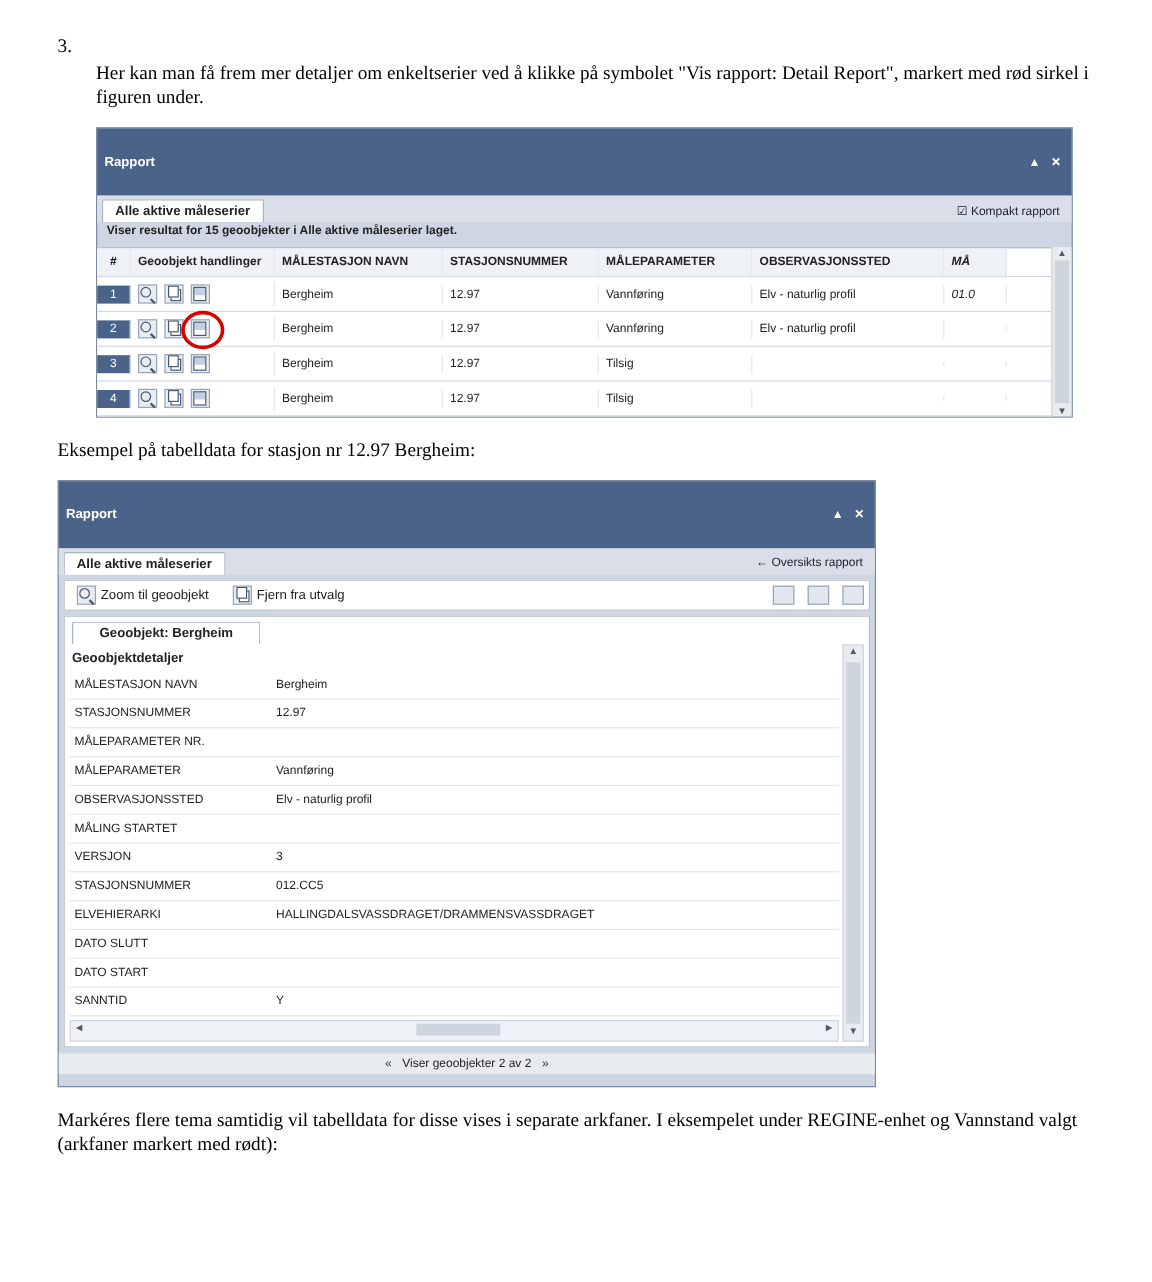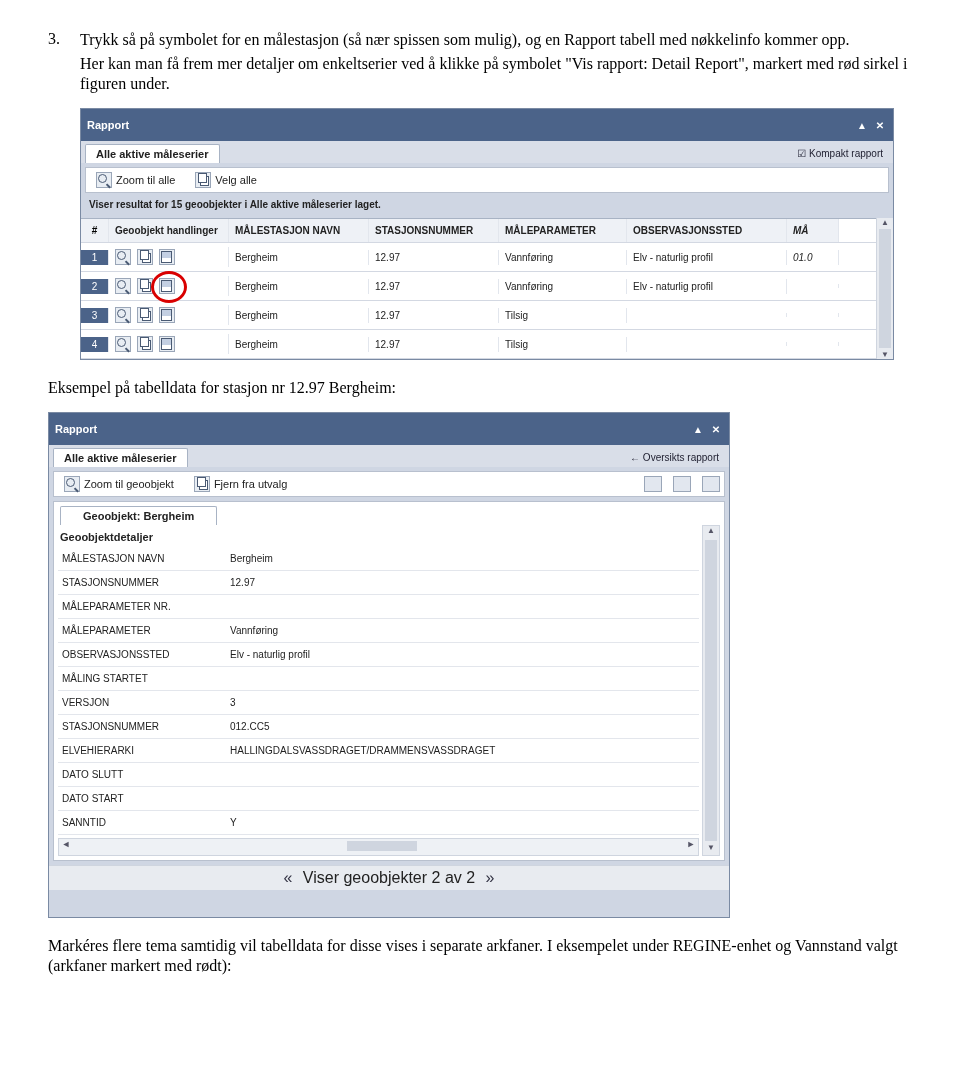--- a/index.html
+++ b/index.html
@@ -25,21 +25,21 @@
     color: #222;
     border: 1px solid #7a8aa3;
     background: #cfd6e3;
   }
   .panel1 { width: 812px; }
   .panel2 { width: 680px; height: 504px; }
   .panel-hd {
     background: #4b6389;
     color: #fff;
     font-weight: bold;
-    padding: 9px 6px;
+    padding: 21px 6px;
     display: flex;
     align-items: center;
   }
   .panel-hd .spacer { flex: 1; }
   .hd-btn {
     width: 14px; height: 14px; margin-left: 4px;
     display: inline-flex; align-items: center; justify-content: center;
     font-size: 10px; color: #fff; cursor: pointer;
     border-radius: 2px;
   }
@@ -139,63 +139,52 @@
   .section-title { font-weight:bold; padding:6px 2px 4px 2px; }
   .kv-row { display:flex; border-bottom:1px solid #e3e6ec; }
   .kv-key { width:160px; padding:6px 4px; font-size:10px; }
   .kv-val { flex:1; padding:6px 4px; font-size:10px; }
   .hscroll { height:16px; border:1px solid #cfd5df; background:#eef1f5; margin-top:3px; position:relative;}
   .hscroll .lt, .hscroll .rt { position:absolute; top:0; width:14px; height:14px; text-align:center; font-size:9px; color:#556; }
   .hscroll .lt{ left:0; } .hscroll .rt{ right:0; }
   .hscroll .th { position:absolute; left:45%; top:2px; height:10px; width:70px; background:#cfd5df;}
   .footer-bar{
     background:#e8ebf0; border-top:1px solid #cfd5df; text-align:center;
-    font-size:16px; padding:3px 0;
+    font-size:10px; padding:3px 0;
   }
   .footer-bar .nav { display:inline-block; padding:0 6px; color:#334; }
 
   .detail-wrap { display:flex; }
   .detail-main { flex:1; }
   .vscroll-stub { width:16px; background:#e8ebf0; border:1px solid #cfd5df; margin-left:3px;
     display:flex; flex-direction:column; align-items:center;}
   .vscroll-stub .arr { font-size:8px; color:#556; height:12px;}
   .vscroll-stub .vthumb { width:12px; flex:1; background:#cfd5df; margin:2px 0;}
 </style>
 </head>
 <body>
 
 <div class="para-list">
   <div class="list-num">3.</div>
-  <div class="para" style="margin:0">Trykk så på symbolet for en målestasjon (så nær spissen som mulig), og en Rapport tabell med nøkkelinfo kommer opp.</div>
 </div>
 <p class="para indent">Her kan man få frem mer detaljer om enkeltserier ved å klikke på symbolet "Vis rapport: Detail Report", markert med rød sirkel i figuren under.</p>
 
 <div class="img-wrap indent">
 <div class="panel panel1" style="position:relative;">
   <div class="panel-hd">
     <span>Rapport</span>
     <span class="spacer"></span>
     <span class="hd-btn">▲</span>
     <span class="hd-btn">✕</span>
   </div>
   <div class="tabbar">
     <div class="tab">Alle aktive måleserier</div>
     <span class="spacer"></span>
     <span class="link-right">
       <span class="check-ic">☑ </span><span>Kompakt rapport</span>
-    </span>
-  </div>
-  <div class="toolbar">
-    <span class="tool-btn">
-      <span class="ic ic-mag"></span>
-      <span>Zoom til alle</span>
-    </span>
-    <span class="tool-btn">
-      <span class="ic ic-copy"></span>
-      <span>Velg alle</span>
     </span>
   </div>
   <div class="status-line">
     <span>Viser resultat for </span><span>15 geoobjekter</span><span> i </span><span>Alle aktive måleserier</span><span> laget.</span>
   </div>
 
   <div class="grid-wrap">
     <div class="grid" style="flex:1">
       <div class="grid-head">
         <div class="grid-row">

